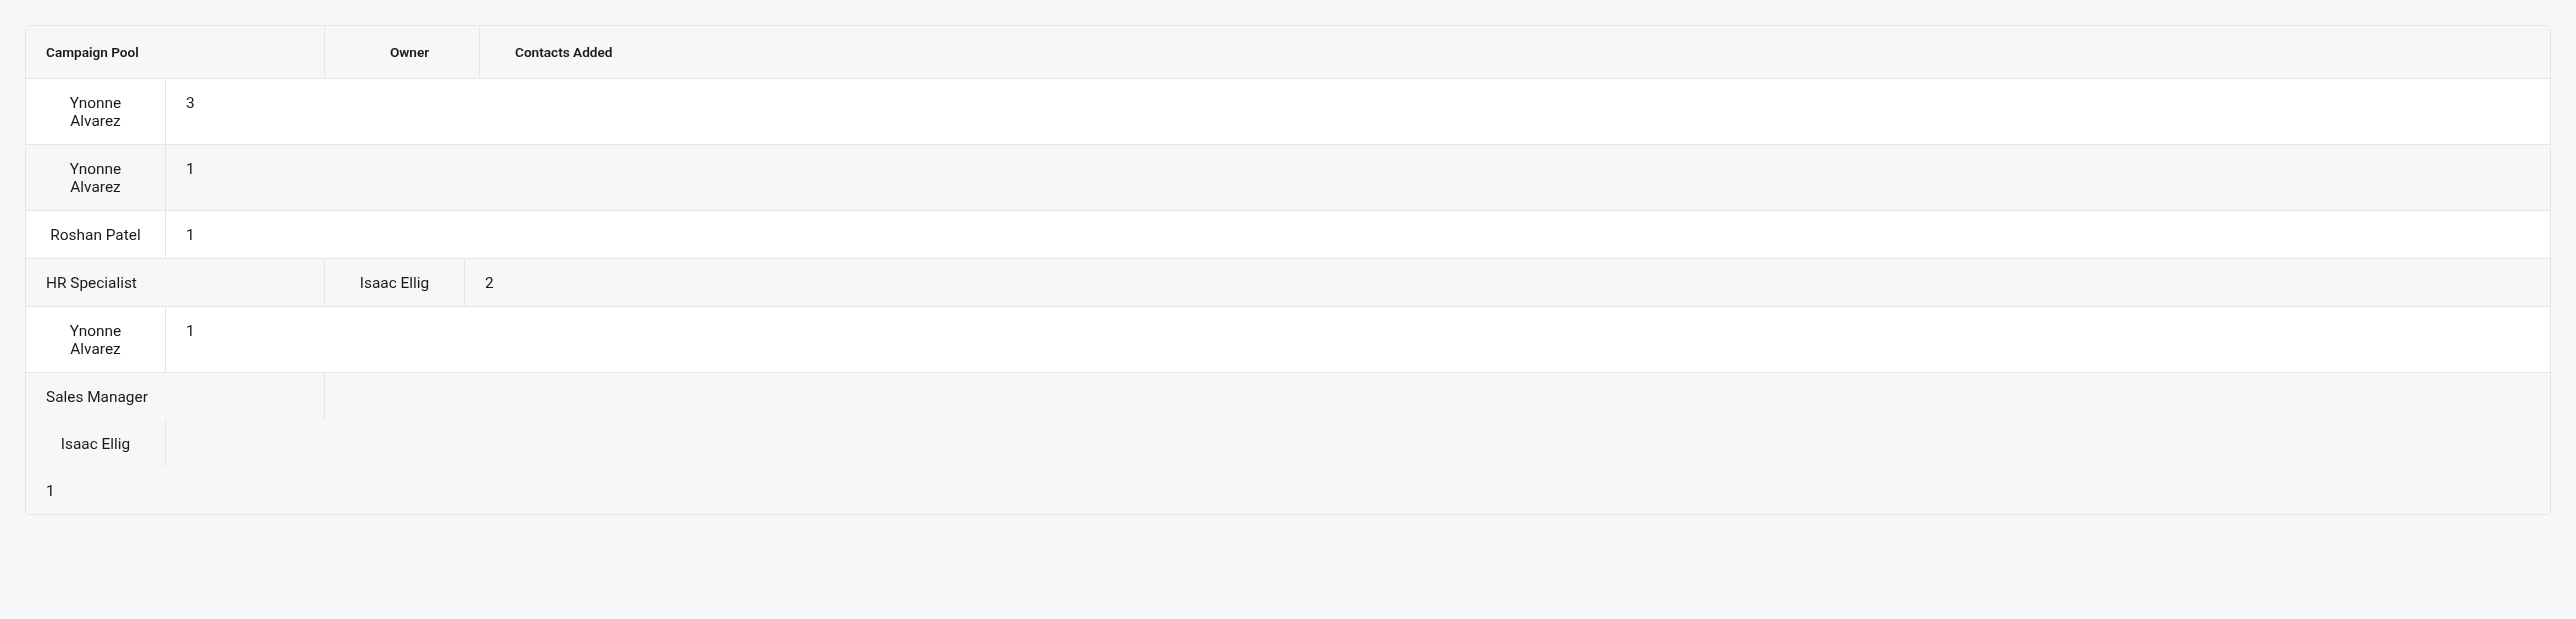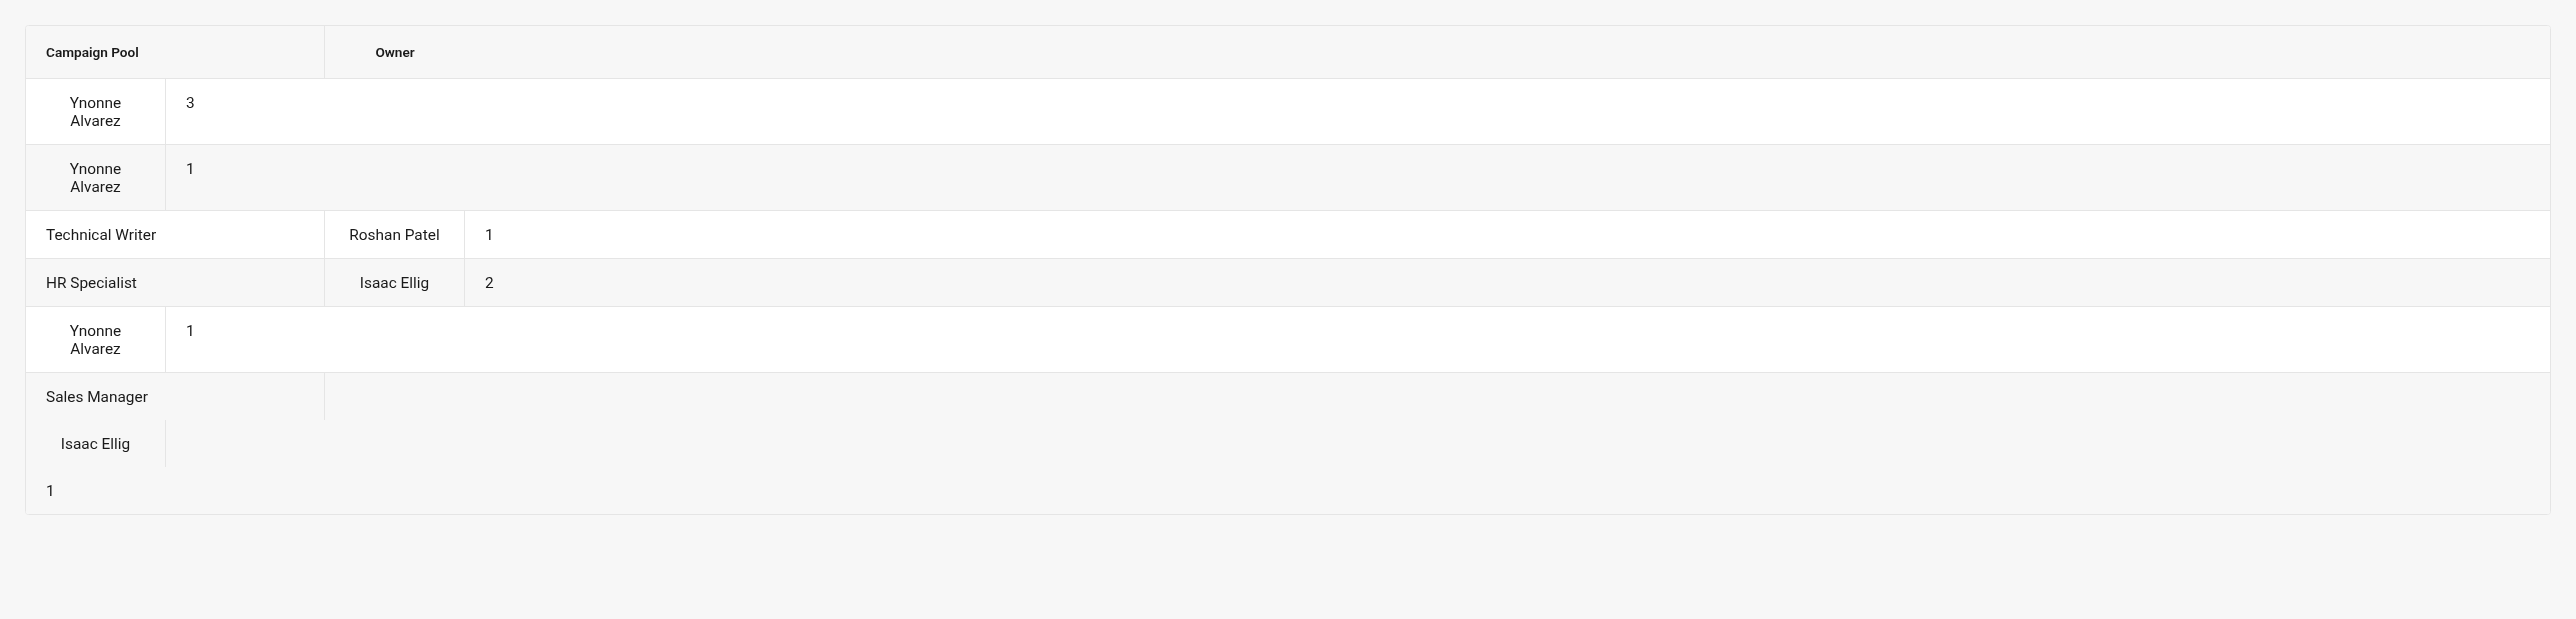--- a/index.html
+++ b/index.html
@@ -16,20 +16,21 @@
       width: 100%;
       border: 0.9px solid #e5e5e5;
       border-radius: 3.6px;
       overflow: hidden;
       background: #fff;
     }
     .thead {
       display: flex;
       background: #f7f7f7;
       border-bottom: 0.9px solid #e5e5e5;
+      gap: 15px;
     }
     .th {
       padding: 18px 20px;
       font-size: 13.6px;
       font-weight: 600;
       color: #1a1a1a;
       border-right: 0.9px solid #e5e5e5;
     }
     .th:last-child {
       border-right: none;
@@ -72,32 +73,32 @@
       flex: 1;
     }
   </style>
 </head>
 <body>
 
 <div class="table">
   <div class="thead">
     <div class="th col-pool">Campaign Pool</div>
     <div class="th col-owner">Owner</div>
+    <div class="th col-contacts">Contacts Added</div>
   </div>
   <div class="tbody">
     <div class="tr">
       <div class="td col-owner">Ynonne Alvarez</div>
       <div class="td col-contacts">3</div>
     </div>
     <div class="tr">
       <div class="td col-owner">Ynonne Alvarez</div>
       <div class="td col-contacts">1</div>
     </div>
     <div class="tr">
-      <div class="td col-pool">Technical Writer</div>
       <div class="td col-owner">Roshan Patel</div>
       <div class="td col-contacts">1</div>
     </div>
     <div class="tr">
       <div class="td col-pool">HR Specialist</div>
       <div class="td col-owner">Isaac Ellig</div>
       <div class="td col-contacts">2</div>
     </div>
     <div class="tr">
       <div class="td col-owner">Ynonne Alvarez</div>

